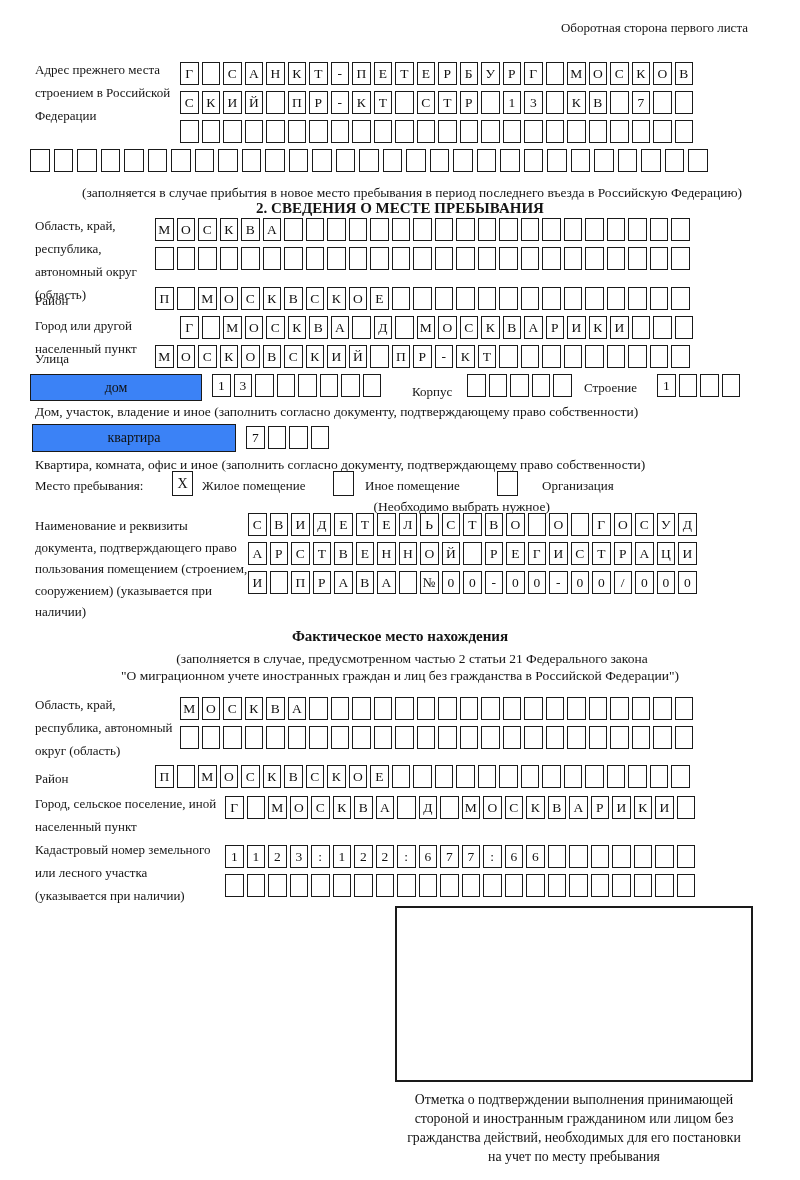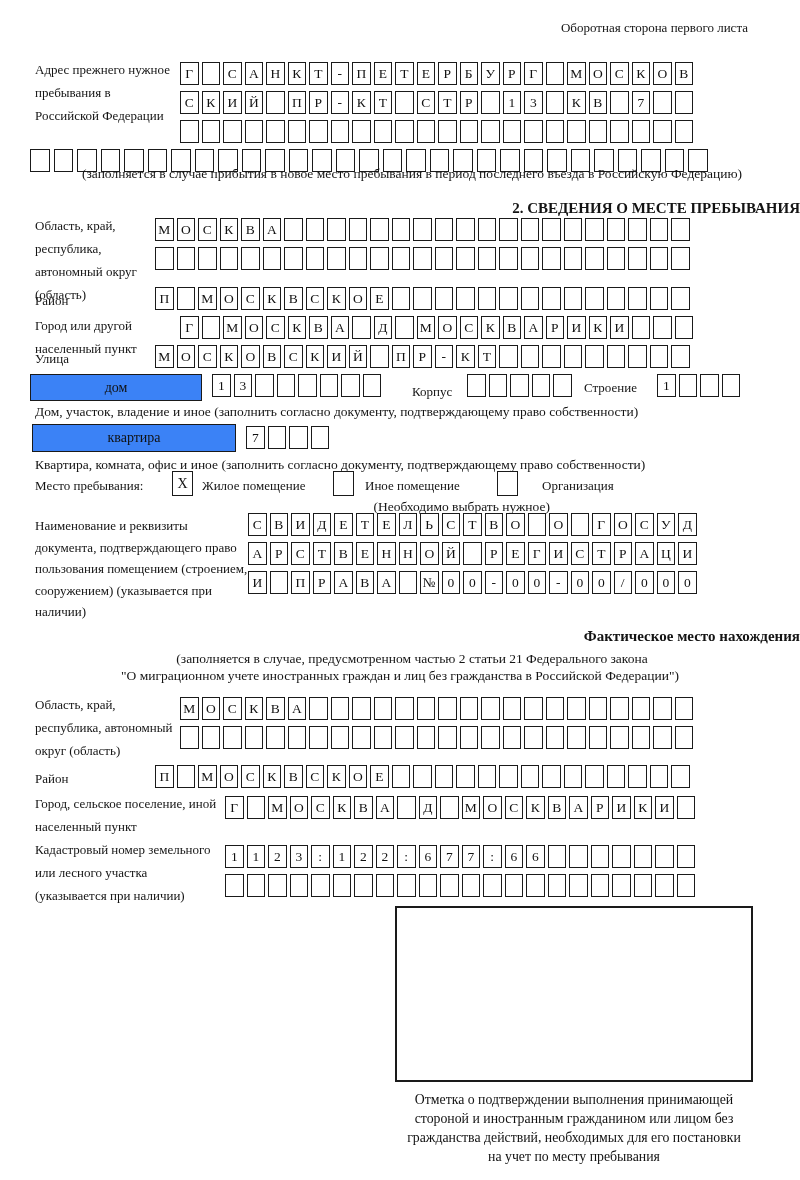--- a/index.html
+++ b/index.html
@@ -3,21 +3,21 @@
 <meta charset="utf-8">
 <style>
   * { margin:0; padding:0; box-sizing:border-box; }
   html,body { background:#fff; }
   body { font-family:"Liberation Serif","DejaVu Serif",serif; color:#111; }
   .page { position:relative; width:800px; height:1180px; background:#fff; overflow:hidden; }
   .abs { position:absolute; }
   .label { font-size:13px; line-height:23px; color:#141414; }
   .caption { font-size:13.5px; color:#141414; }
   .center { text-align:center; width:800px; left:0; }
-  .bold { font-weight:bold;text-align:right; }
+  .bold { font-weight:bold; }
   .cellrow { display:flex; gap:3px; }
   .cellrow.wide { gap:4px; }
   .cell {
     width:18.5px; height:23px; border:1.5px solid #1a1a1a;
     display:flex; align-items:center; justify-content:center;
     font-size:13.5px; line-height:1; background:#fff; flex:0 0 auto;
   }
   .wide .cell { width:19.5px; }
   .bigbox {
     border:1.5px solid #1a1a1a; display:flex; align-items:center; justify-content:center;
@@ -30,21 +30,21 @@
   .stampbox { border:2px solid #1a1a1a; background:#fff; }
   .capline { font-size:13.8px; line-height:19px; text-align:center; }
 </style>
 </head>
 <body>
 
 <div class="page">
 
   <div class="abs label" style="top:16px; right:52px;">Оборотная сторона первого листа</div>
 
-  <div class="abs label" style="left:35px; top:58px; width:140px;">Адрес прежнего нужное пребывания в Российской Федерации</div>
+  <div class="abs label" style="left:35px; top:58px; width:140px;">Адрес прежнего места строением в Российской Федерации</div>
   <div class="abs cellrow" style="left:180px; top:62px;">
       <span class="cell">Г</span>
       <span class="cell"></span>
       <span class="cell">С</span>
       <span class="cell">А</span>
       <span class="cell">Н</span>
       <span class="cell">К</span>
       <span class="cell">Т</span>
       <span class="cell">-</span>
       <span class="cell">П</span>
@@ -140,21 +140,21 @@
       <span class="cell"></span>
       <span class="cell"></span>
       <span class="cell"></span>
       <span class="cell"></span>
       <span class="cell"></span>
       <span class="cell"></span>
       <span class="cell"></span>
       <span class="cell"></span>
       <span class="cell"></span>
     </div>
-  <div class="abs caption center" style="top:166px;padding-left:24px;">(заполняется в случае прибытия в новое место пребывания в период последнего въезда в Российскую Федерацию)</div>
+  <div class="abs caption center" style="top:185px;padding-left:24px;">(заполняется в случае прибытия в новое место пребывания в период последнего въезда в Российскую Федерацию)</div>
 
   <div class="abs label bold center" style="top:197px; font-size:15px;">2. СВЕДЕНИЯ О МЕСТЕ ПРЕБЫВАНИЯ</div>
 
   <div class="abs label" style="left:35px; top:214px; width:115px;">Область, край, республика, автономный округ (область)</div>
   <div class="abs cellrow" style="left:155px; top:218px;">
       <span class="cell">М</span>
       <span class="cell">О</span>
       <span class="cell">С</span>
       <span class="cell">К</span>
       <span class="cell">В</span>

